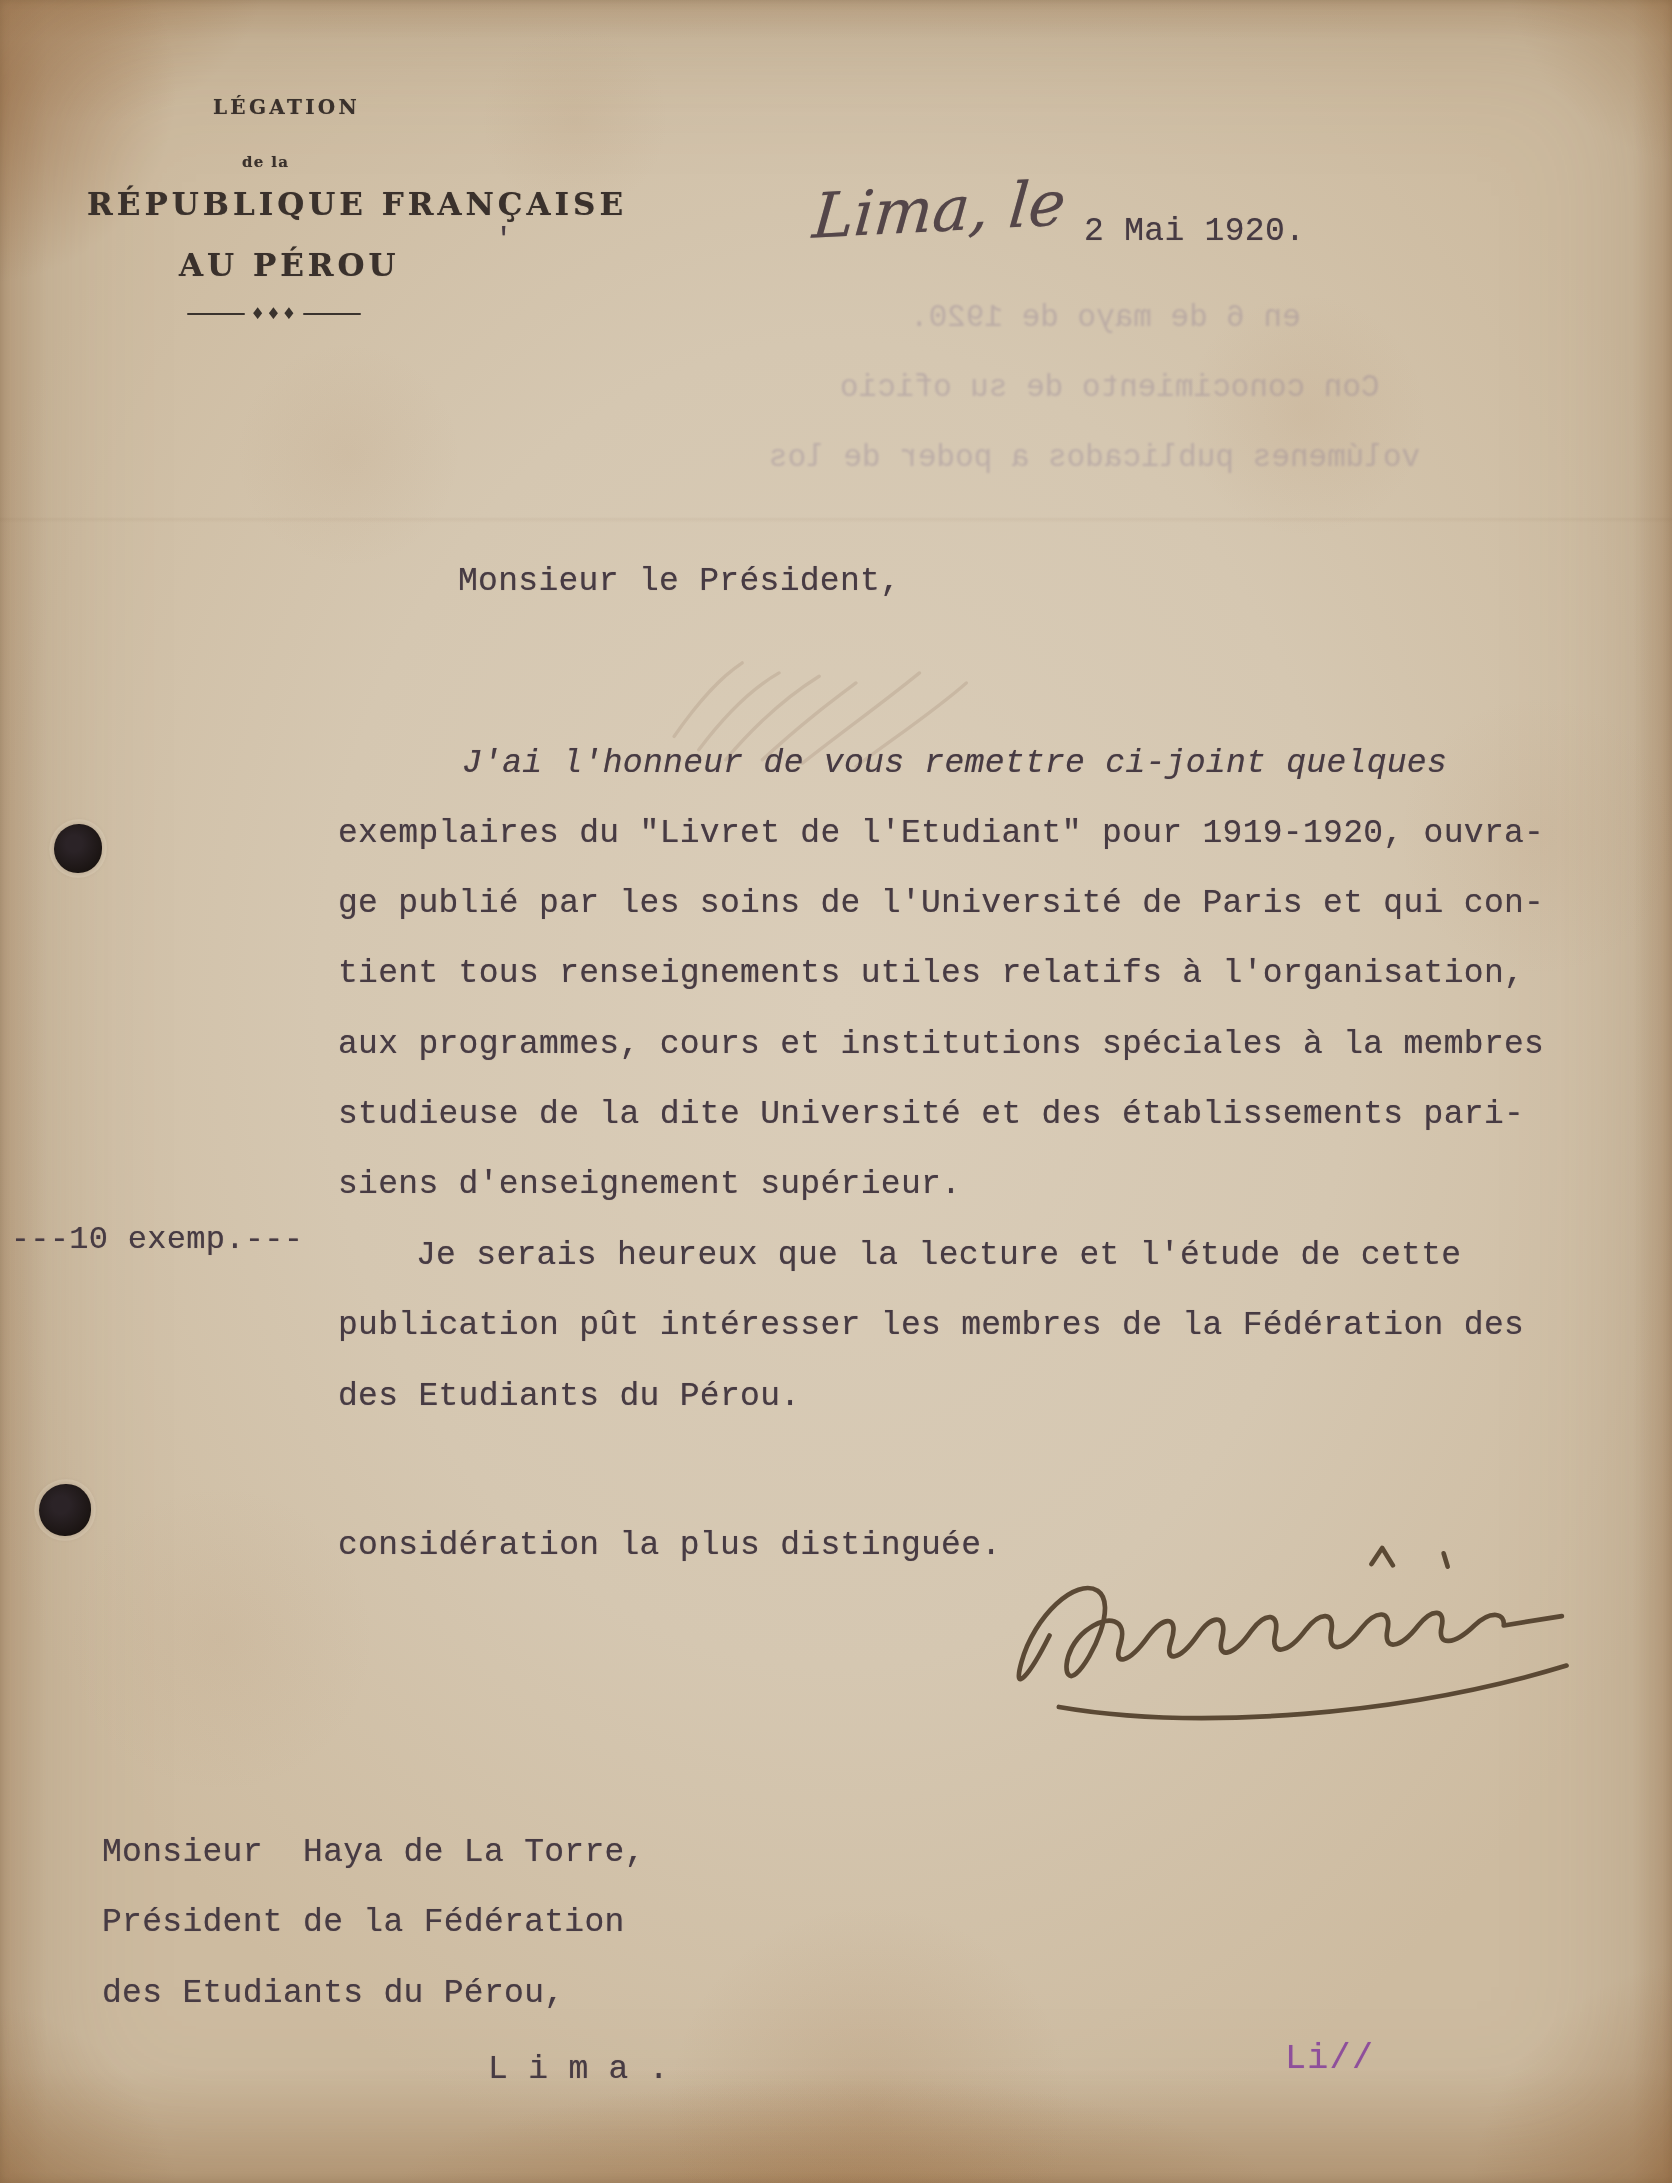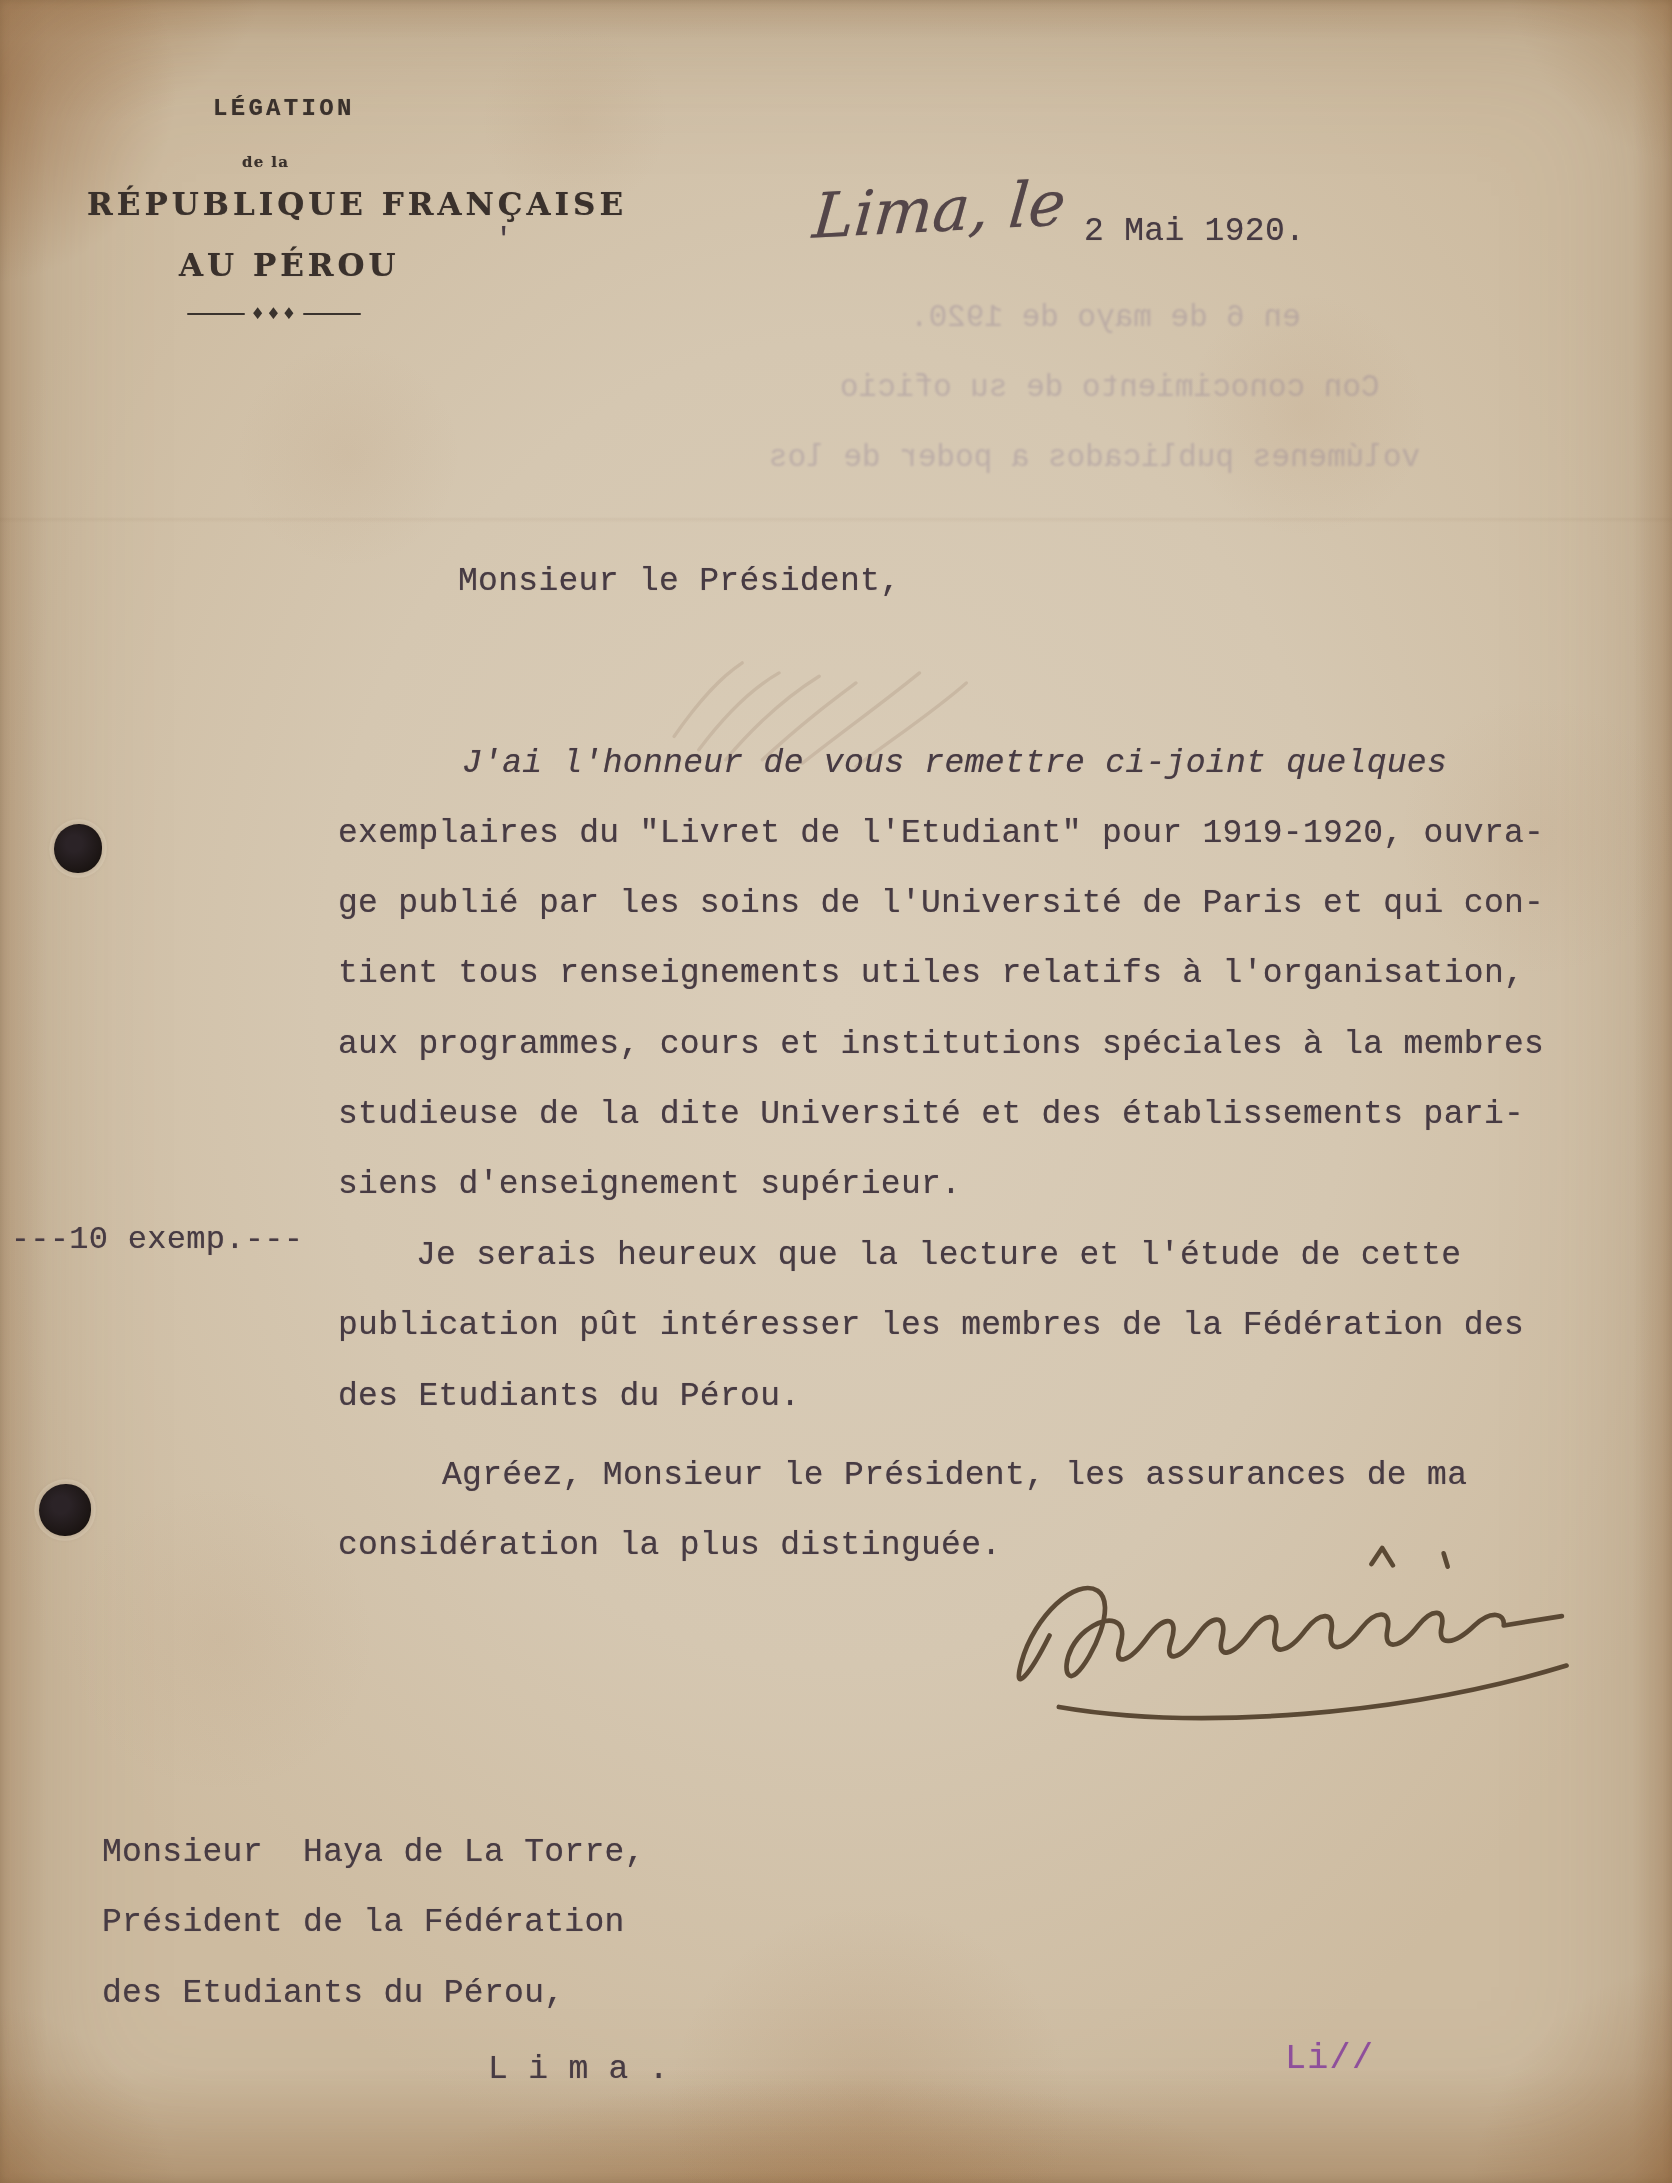--- a/index.html
+++ b/index.html
@@ -72,21 +72,21 @@
 <body>
 
 <main class="page">
   <div class="texture"></div>
 
   <div class="bleed" style="left:910px;top:302px;">en 6 de mayo de 1920.</div>
   <div class="bleed" style="left:840px;top:372px;">Con conocimiento de su oficio</div>
   <div class="bleed" style="left:769px;top:442px;">volúmenes publicados a poder de los</div>
 
   <header>
-    <div class="head" style="left:213px;top:97px;font-size:24px;letter-spacing:3.3px;font-family:Liberation Mono, monospace;">LÉGATION</div>
+    <div class="head" style="left:213px;top:97px;font-size:20px;letter-spacing:3.3px;">LÉGATION</div>
     <div class="head" style="left:242px;top:155px;font-size:15px;letter-spacing:1.3px;font-weight:bold;">de la</div>
     <div class="head" style="left:87px;top:189px;font-size:31px;letter-spacing:4px;">RÉPUBLIQUE FRANÇAISE</div>
     <div class="head" style="left:179px;top:250px;font-size:31px;letter-spacing:4px;">AU PÉROU</div>
     <div class="rule" style="left:187px;top:306px;width:174px;">
       <span class="bar"></span>
       <span class="gems">♦♦♦</span>
       <span class="bar"></span>
     </div>
   </header>
 
@@ -115,21 +115,20 @@
   <div class="tw" style="left:338px;top:1028px;">aux programmes, cours et institutions spéciales à la membres</div>
   <div class="tw" style="left:338px;top:1098px;">studieuse de la dite Université et des établissements pari-</div>
   <div class="tw" style="left:338px;top:1168px;">siens d'enseignement supérieur.</div>
 
   <div class="tw" style="left:10.7px;top:1224px;font-size:32px;">---10 exemp.---</div>
 
   <div class="tw" style="left:416px;top:1239px;">Je serais heureux que la lecture et l'étude de cette</div>
   <div class="tw" style="left:338px;top:1309px;">publication pût intéresser les membres de la Fédération des</div>
   <div class="tw" style="left:338px;top:1380px;">des Etudiants du Pérou.</div>
 
-  <div class="tw" style="left:442px;top:1459px;">Agréez, Monsieur le Président, les assurances de ma</div>
   <div class="tw" style="left:338px;top:1529px;">considération la plus distinguée.</div>
 
   <svg style="left:997px;top:1552px;" width="582" height="167" viewBox="0 0 870 250">
     <g stroke="#52402c" stroke-width="7" fill="none" stroke-linecap="round" stroke-linejoin="round" opacity="0.93">
       <path d="M78,125 C48,185 22,215 36,165 C55,95 118,38 150,58 C180,78 142,160 118,182 C98,200 95,148 132,118 C166,92 196,100 184,138 C172,172 196,168 226,126 C252,92 272,98 260,134 C249,166 272,164 300,124 C324,90 345,96 336,130 C328,160 352,158 380,118 C402,88 423,92 416,122 C408,156 434,154 462,116 C484,88 505,90 500,118 C493,152 518,150 545,114 C568,85 590,88 584,116 C577,148 602,146 630,110 C652,83 671,86 665,112 C658,142 684,139 714,110 C740,86 760,92 758,110 L845,96"></path>
       <path d="M92,232 C300,268 610,244 852,170"></path>
       <path d="M560,18 L576,-6 L592,20"></path>
       <path d="M668,2 L674,22"></path>
     </g>
   </svg>

